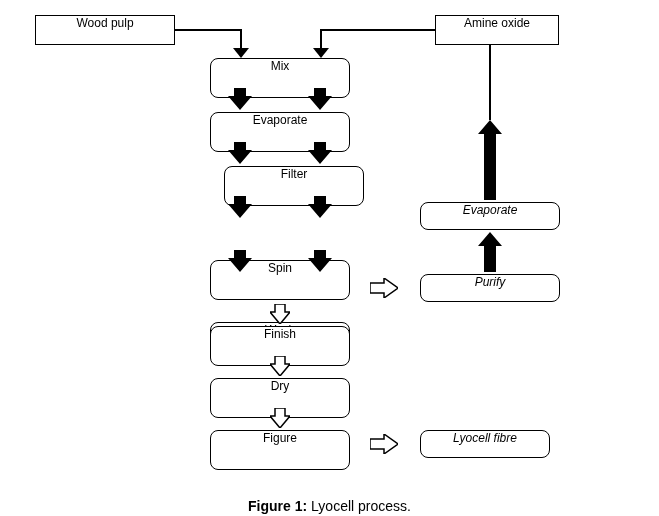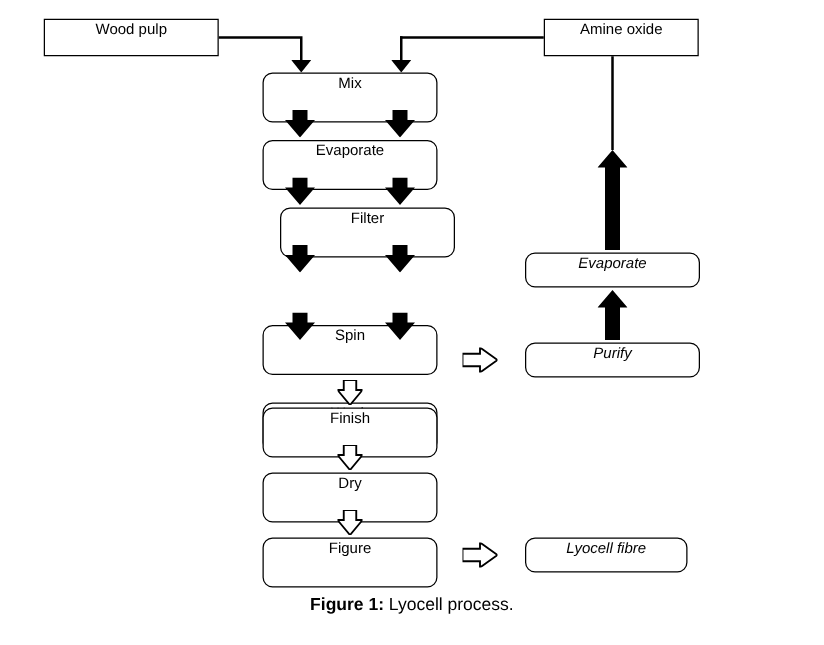--- a/index.html
+++ b/index.html
@@ -167,15 +167,15 @@
 <div class="line" style="left:489px; top:45px; width:1.5px; height:75px;"></div>
 
 <svg class="arrow" style="left:370px; top:434px;" width="28" height="20">
     <polygon points="0,5 14,5 14,0 28,10 14,20 14,15 0,15" fill="#fff" stroke="#000" stroke-width="1.5"></polygon>
   </svg>
 
 <div class="box side-box" style="left:420px; top:430px; width:130px;">
   <span>Lyocell fibre</span>
 </div>
 
-<div class="caption" style="top:475px;">
+<div class="caption" style="top:498px;">
   <b>Figure 1:</b><span> Lyocell process.</span>
 </div>
 
 </body></html>

